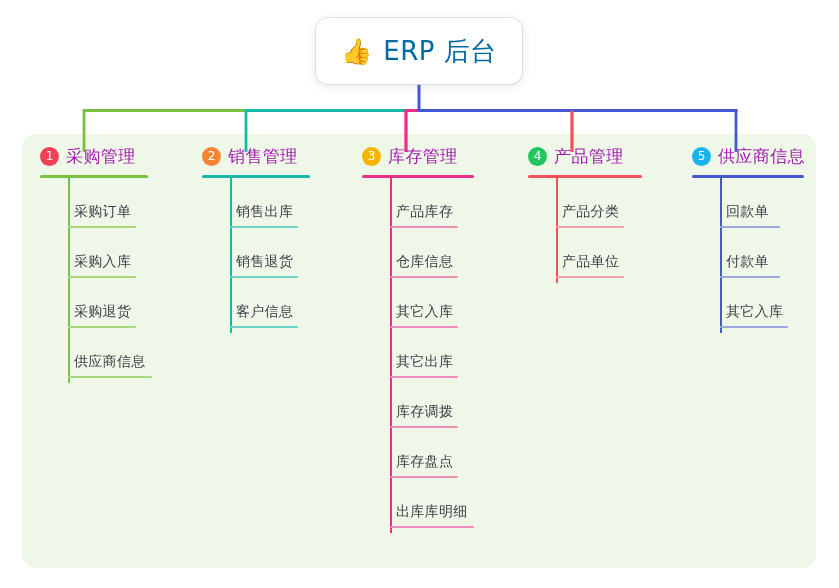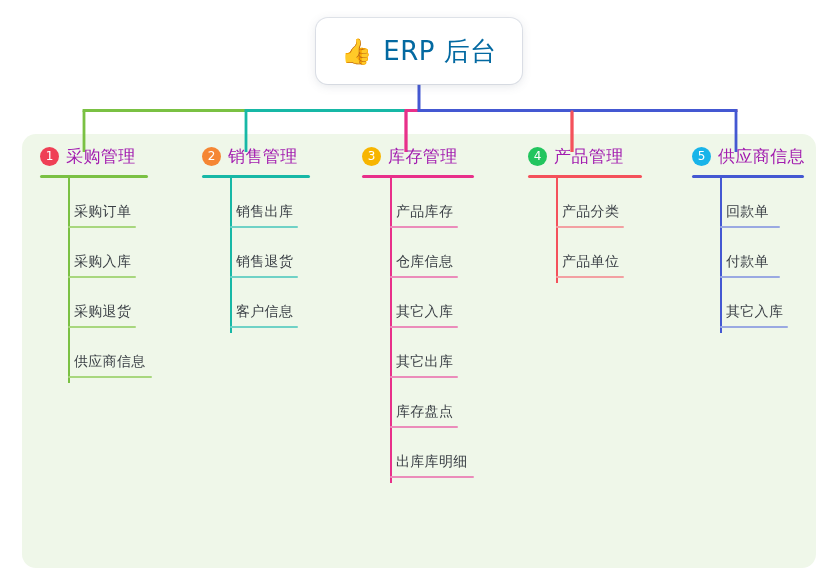--- a/index.html
+++ b/index.html
@@ -177,20 +177,25 @@
             <div class="leaf-label">其它入库</div>
             <div class="leaf-rule" style="width: 68px; background: rgb(235, 140, 186);"></div>
           </div>
           <div class="leaf">
             <div class="leaf-stem" style="background: rgb(232, 48, 138); height: 55px;"></div>
             <div class="leaf-label">其它出库</div>
             <div class="leaf-rule" style="width: 68px; background: rgb(235, 140, 186);"></div>
           </div>
           <div class="leaf">
             <div class="leaf-stem" style="background: rgb(232, 48, 138); height: 55px;"></div>
+            <div class="leaf-label">库存调拨</div>
+            <div class="leaf-rule" style="width: 68px; background: rgb(235, 140, 186);"></div>
+          </div>
+          <div class="leaf">
+            <div class="leaf-stem" style="background: rgb(232, 48, 138); height: 55px;"></div>
             <div class="leaf-label">库存盘点</div>
             <div class="leaf-rule" style="width: 68px; background: rgb(235, 140, 186);"></div>
           </div>
           <div class="leaf">
             <div class="leaf-stem" style="background: rgb(232, 48, 138); height: 55px;"></div>
             <div class="leaf-label">出库库明细</div>
             <div class="leaf-rule" style="width: 84px; background: rgb(235, 140, 186);"></div>
           </div>
         </div>
       </div>

